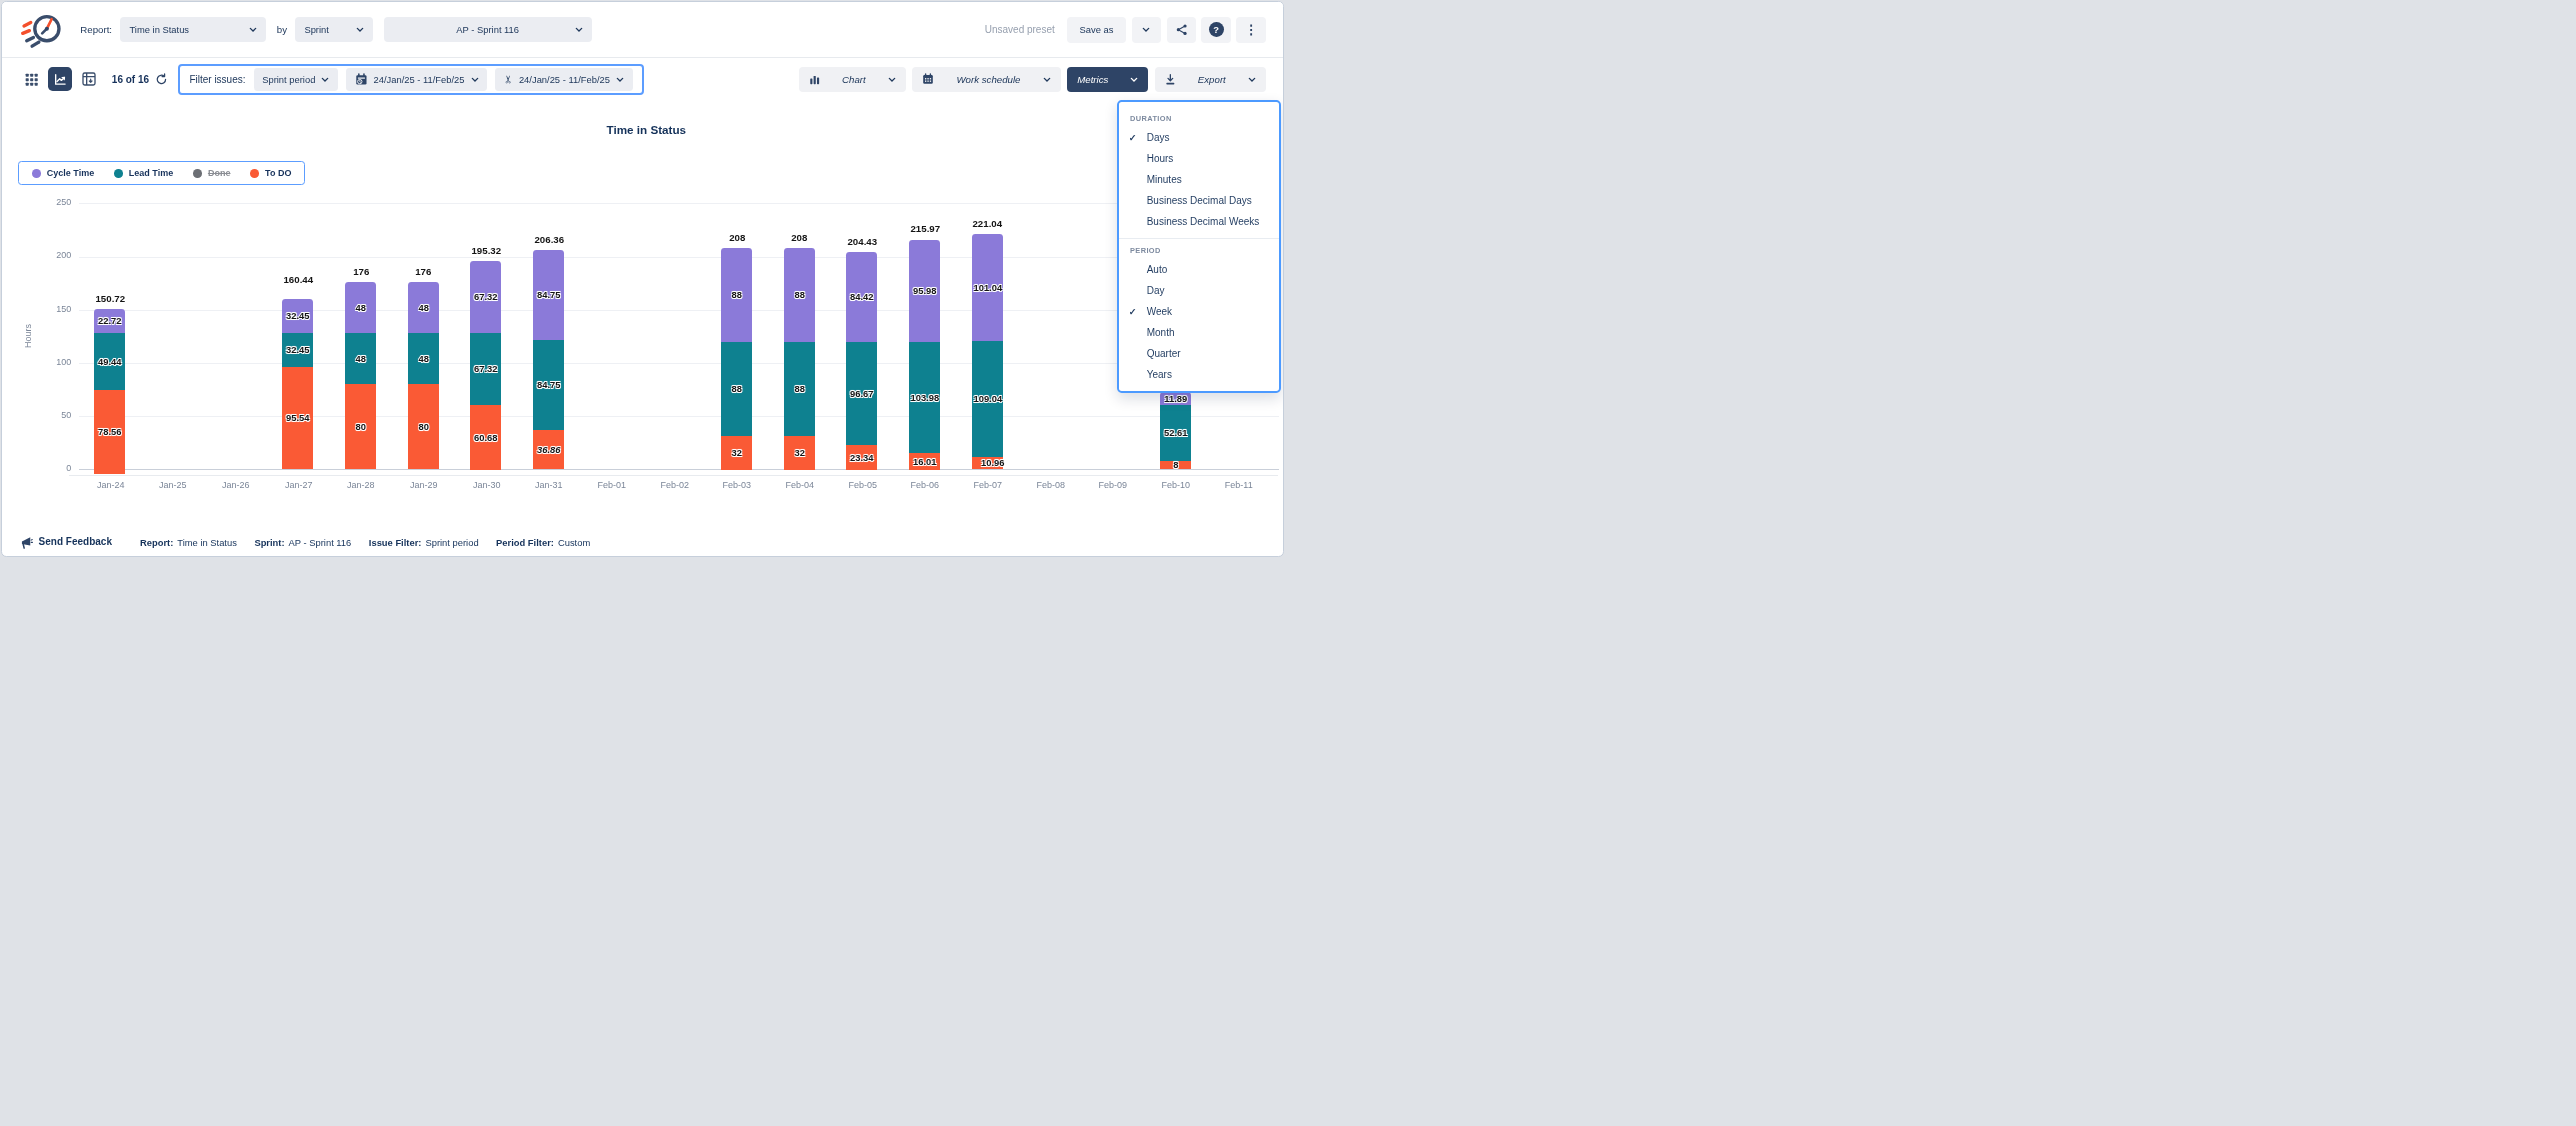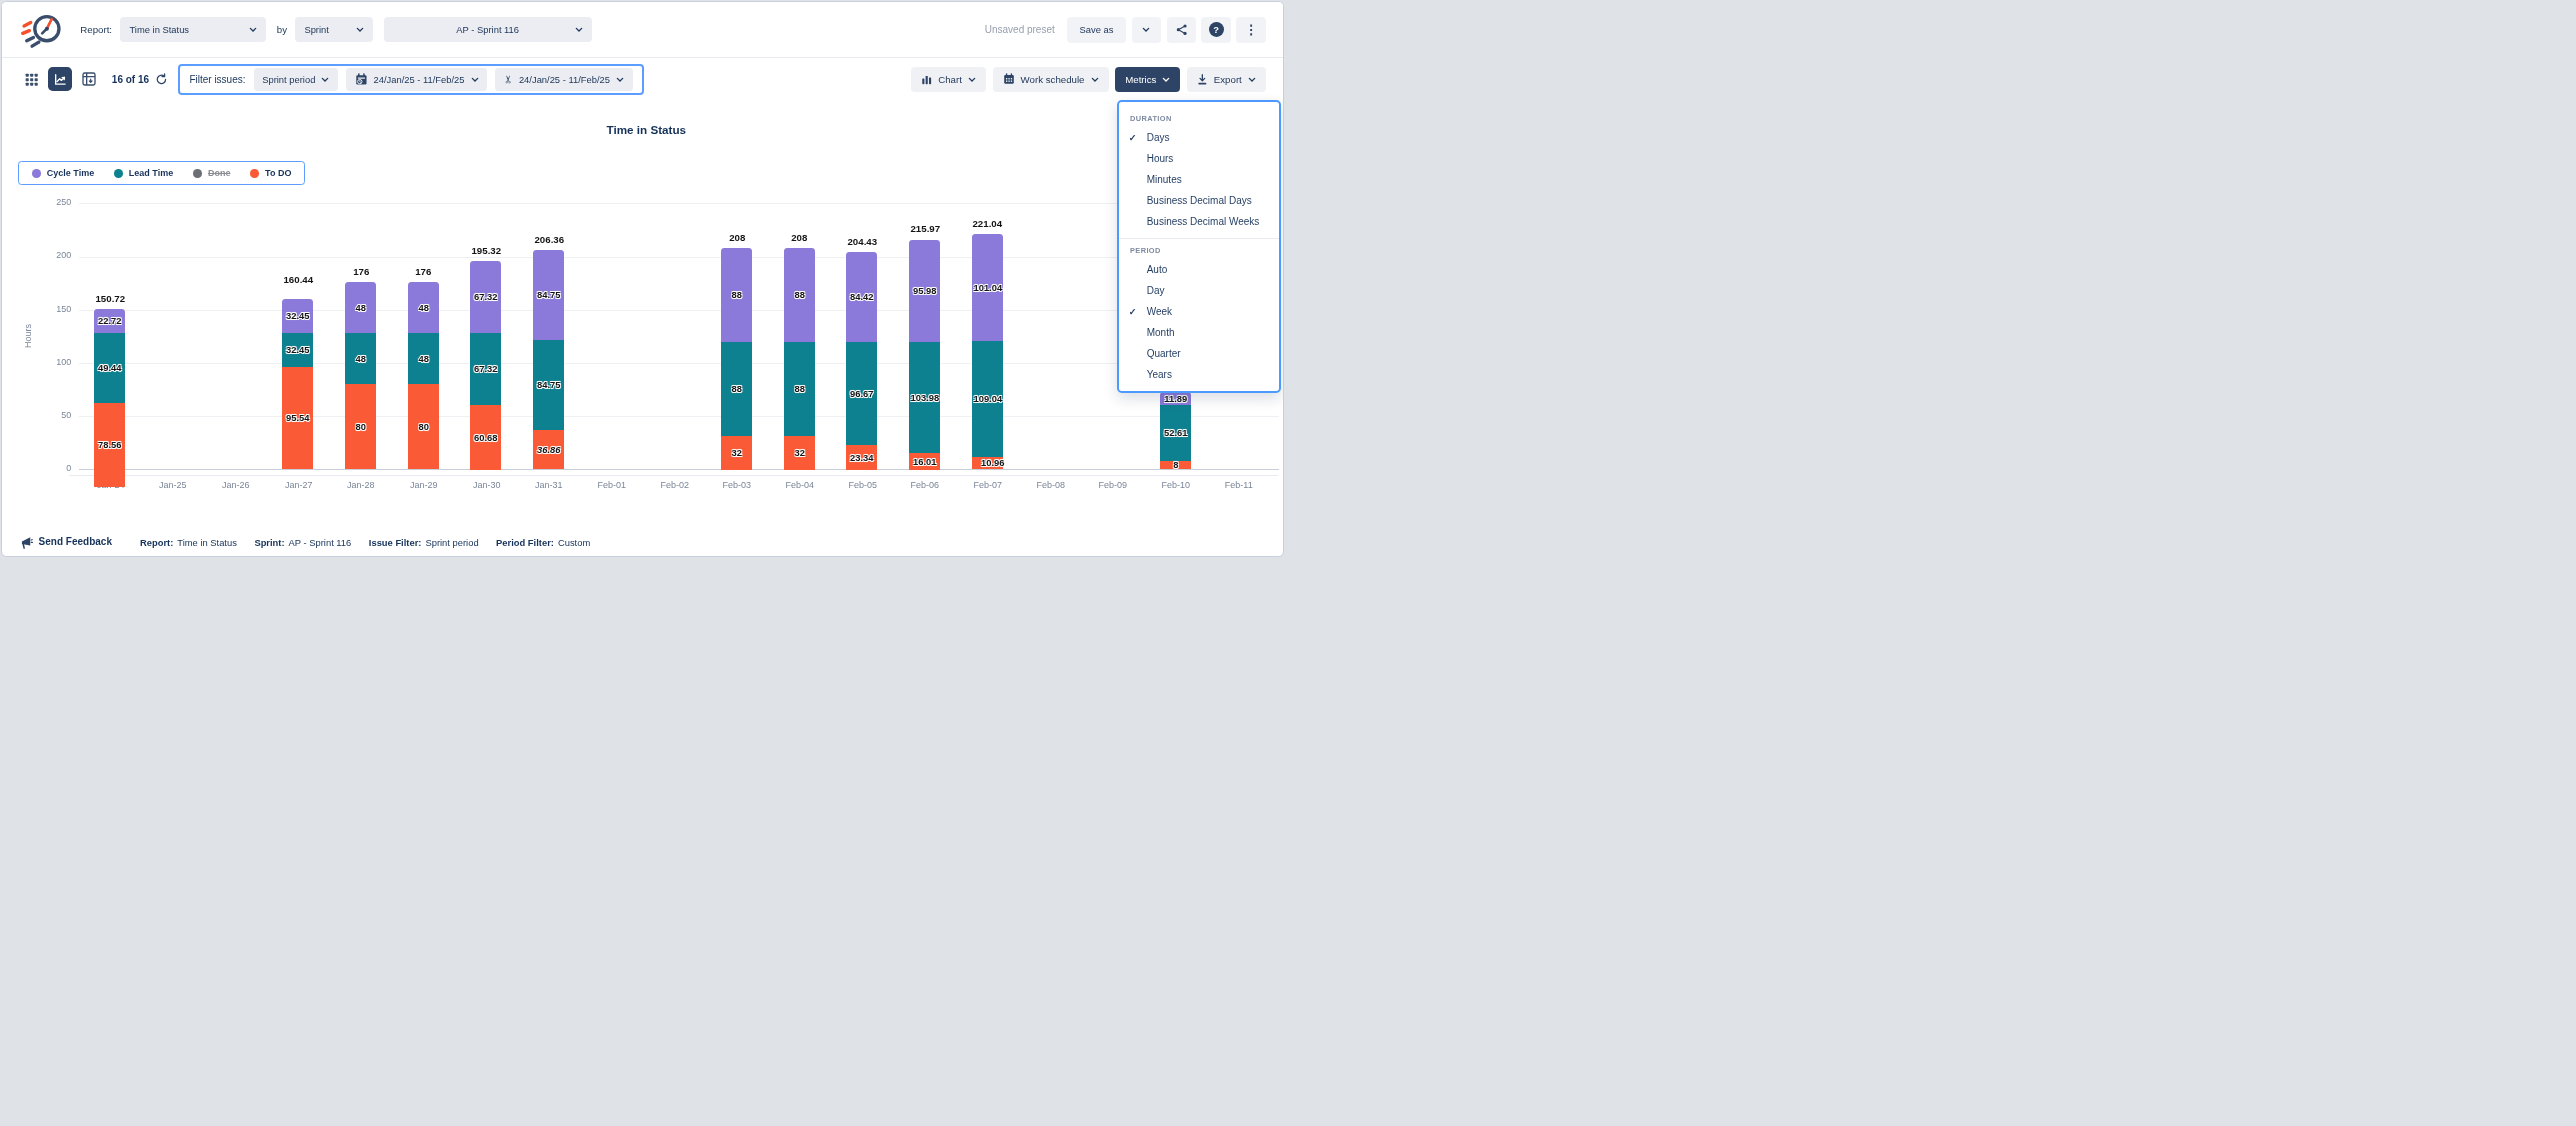--- a/index.html
+++ b/index.html
@@ -53,22 +53,22 @@
     margin-left:10.7px;height:31px;border:2px solid #5c9dff;border-radius:4px;display:flex;align-items:center;
     gap:8px;padding:0 9.4px;box-sizing:border-box;background:#fff;
   }
   .fg-label{font-size:10px;color:#20395c;}
   .fpill{
     height:23px;background:#ebedf2;border-radius:3.4px;display:flex;align-items:center;gap:6px;
     padding:0 8.7px;font-size:9.4px;color:#20395c;cursor:pointer;box-sizing:border-box;white-space:nowrap;
   }
   .rgroup{margin-left:auto;display:flex;align-items:center;gap:6.7px;}
   .rbtn{
-    height:25.5px;background:#f0f1f4;border-radius:4px;display:flex;align-items:center;gap:6px;
-    padding:0 10px;font-size:9.7px;color:#20395c;font-weight:500;cursor:pointer;box-sizing:border-box;white-space:nowrap;
+    height:25.5px;background:#f0f1f4;border-radius:4px;display:flex;align-items:center;gap:22px;
+    padding:0 10px;font-size:9.7px;color:#20395c;font-weight:500;cursor:pointer;box-sizing:border-box;white-space:nowrap;font-style:italic;
   }
   .rbtn.metrics{background:#2e4466;color:#fff;}
   .chev{display:inline-block;}
   .scissors{display:inline-block;transform:rotate(-90deg);font-size:10.7px;color:#20395c;line-height:1;}
   
   .chart-title{position:absolute;left:0;top:121px;width:1288px;text-align:center;font-size:11.7px;font-weight:bold;color:#15325a;}
   .legend{
     position:absolute;left:16px;top:159px;border:1.7px solid #5c9dff;border-radius:3.4px;background:#fff;
     display:flex;align-items:center;gap:20px;padding:6px 12.8px;box-sizing:border-box;z-index:3;
   }
@@ -337,21 +337,21 @@
       <div class="xtick" style="left: 891px; top: 478px; width: 63px;">Feb-06</div>
       <div class="xtick" style="left: 954px; top: 478px; width: 63px;">Feb-07</div>
       <div class="xtick" style="left: 1017px; top: 478px; width: 63px;">Feb-08</div>
       <div class="xtick" style="left: 1079px; top: 478px; width: 63px;">Feb-09</div>
       <div class="xtick" style="left: 1142px; top: 478px; width: 63px;">Feb-10</div>
       <div class="xtick" style="left: 1205px; top: 478px; width: 63px;">Feb-11</div>
       <div class="bar" style="left: 92px; top: 307px; width: 31px; height: 160px;">
         <div class="seg top" style="height: 24px; background: rgb(139, 122, 217);">
           <span class="seg-label">22.72</span>
         </div>
-        <div class="seg" style="height: 70px; background: rgb(14, 129, 144);">
+        <div class="seg" style="height: 57px; background: rgb(14, 129, 144);">
           <span class="seg-label">49.44</span>
         </div>
         <div class="seg" style="height: 84px; background: rgb(250, 90, 53);">
           <span class="seg-label">78.56</span>
         </div>
       </div>
       <div class="total-label" style="left: 61px; top: 291px;">150.72</div>
       <div class="bar" style="left: 280px; top: 297px; width: 31px; height: 171px;">
         <div class="seg top" style="height: 34px; background: rgb(139, 122, 217);">
           <span class="seg-label">32.45</span>

